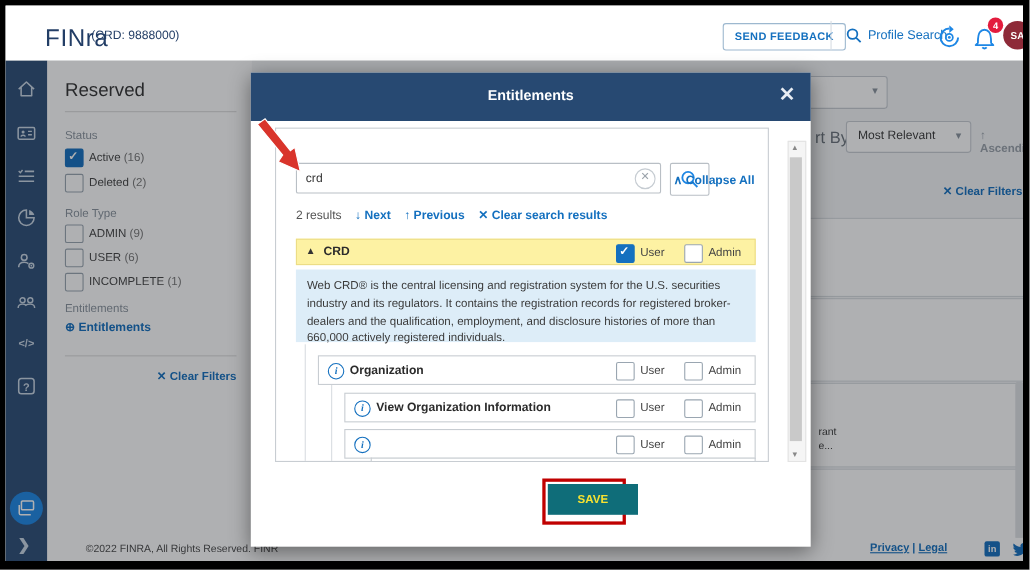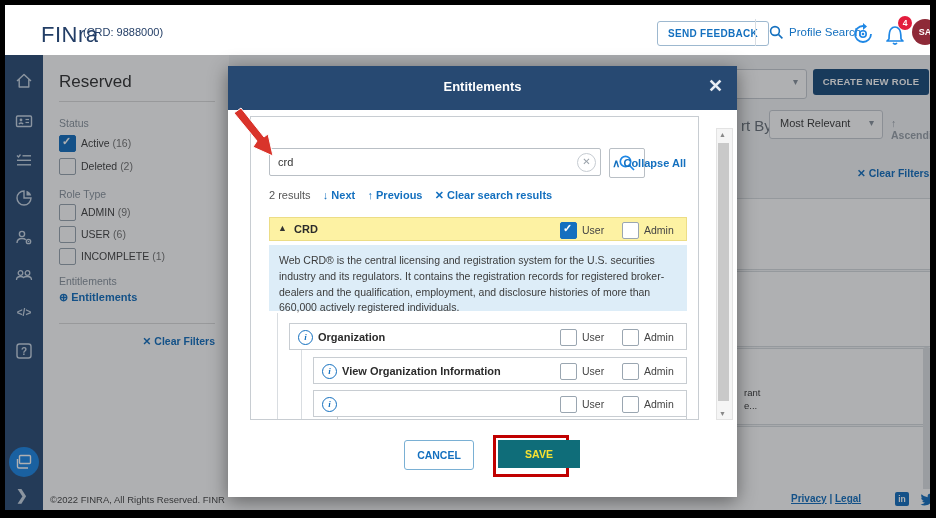--- a/index.html
+++ b/index.html
@@ -58,21 +58,21 @@
   .ddl-sort .val{position:absolute;left:10px;top:6px;font-size:11px;color:#3b3b3b;}
   .ddl-sort .car{position:absolute;right:8px;top:6px;color:#8a949e;font-size:10px;}
   .asc{left:662px;top:62px;font-size:10.5px;font-weight:bold;color:#9aa2aa;}
   .bg-clear{left:628px;top:112px;font-size:10.5px;font-weight:bold;color:#1470bf;}
   .bg-row{position:absolute;left:376px;width:548px;background:#fff;border:1px solid #d8dce0;}
   .bg-frag{position:absolute;font-size:9.5px;color:#3b3b3b;}
   .pg-scroll{left:694px;top:292px;width:7px;height:144px;background:#dfe2e5;border-radius:3px;}
 
   
   #footer{position:absolute;left:38px;top:484px;width:887px;height:21px;background:#fff;z-index:1;}
-  .copyr{left:7px;top:5px;font-size:9.5px;color:#4a4a4a;}
+  .copyr{left:35px;top:5px;font-size:9.5px;color:#4a4a4a;}
   .foot-links{left:748px;top:4px;font-size:10px;font-weight:bold;color:#1470bf;}
   .foot-links a{color:#1470bf;text-decoration:underline;}
   .li-ic{left:852px;top:3px;width:14px;height:14px;background:#1470bf;border-radius:2px;color:#fff;
     font-size:8.5px;font-weight:bold;text-align:center;line-height:14px;}
   .tw-ic{left:876px;top:3px;color:#1470bf;}
 
   
   #overlay{position:absolute;left:0;top:50px;width:925px;height:455px;background:rgba(20,24,30,0.34);z-index:4;}
 
   
@@ -241,21 +241,20 @@
     <div class="abs f-label" style="left:16px;top:220px">Entitlements</div>
     <div class="abs ent-link">⊕ Entitlements</div>
     <div class="abs f-div2"></div>
     <div class="abs f-clear">✕ Clear Filters</div>
   </div>
 
   <div id="mainbg">
     <div class="abs ddl-top">
           <span class="car">▾</span>
         </div>
-    <div class="abs btn-create">CREATE NEW ROLE</div>
     <div class="abs sortby">rt By</div>
     <div class="abs ddl-sort">
       <span class="val">Most Relevant</span>
       <span class="car">▾</span>
     </div>
     <div class="abs asc">↑ Ascending</div>
     <div class="abs bg-clear">✕ Clear Filters</div>
 
     <div class="bg-row" style="top:143px;height:70px">
       
@@ -360,21 +359,20 @@
 
       <div class="ent-row" style="left:86px;top:299px;width:350px;height:6px;border-bottom:none"></div>
     </div>
 
     <div class="m-scroll">
       <span class="up">▲</span>
       <span class="thumb"></span>
       <span class="dn">▼</span>
     </div>
 
-    <div class="m-cancel">CANCEL</div>
     <div class="save-annot"></div>
     <div class="m-save">SAVE</div>
   </div>
 
   <svg id="arrow" width="50" height="60" viewBox="0 0 50 60">
     <polygon points="4,9 11,4 34,33 38,30 43,52 23,43 27,37" fill="#d9342b" stroke="#fff" stroke-width="1"></polygon>
   </svg>
 
 </div>
 </div>

